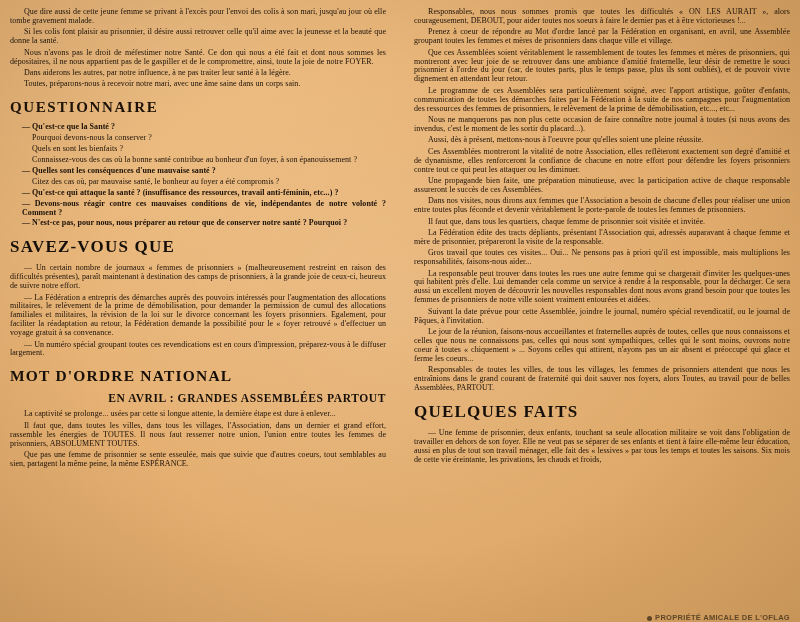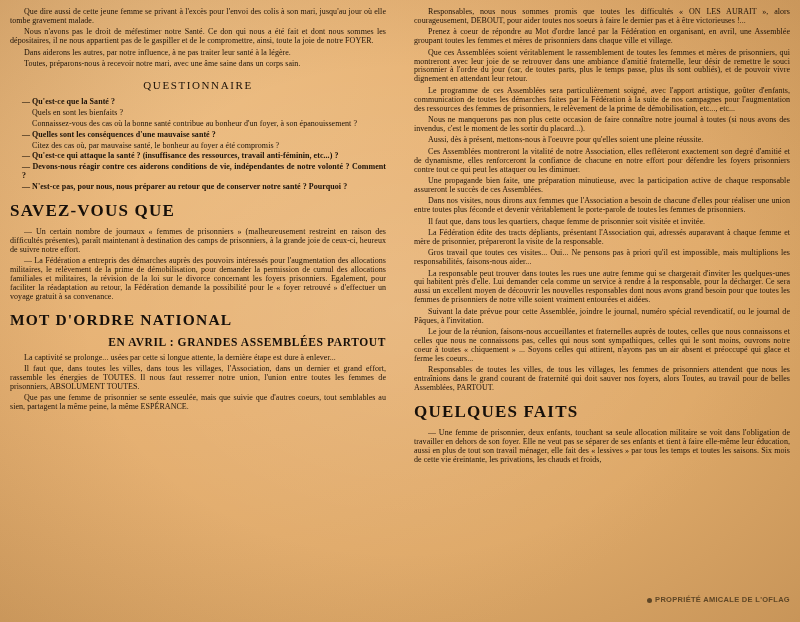--- a/index.html
+++ b/index.html
@@ -71,29 +71,29 @@
     font-family:"Liberation Serif", serif;
     font-weight:bold;
     text-align:right;
     font-size:11.5px;
     letter-spacing:0.6px;
     margin:4px 0 6px 0;
     color:#17100a;
   }
   h3.questionnaire{
     font-family:"Liberation Serif", serif;
-    font-weight:normal;
-    text-align:center;
-    font-size:11px;
+    font-weight:bold;
+    text-align:left;
+    font-size:15px;
     letter-spacing:1.6px;
     margin:10px 0 7px 0;
   }
   .credit{
     position:absolute;
-    right:10px;bottom:18px;
+    right:10px;bottom:0;
     font-family:"Liberation Sans", sans-serif;
     font-size:7.5px;
     font-weight:bold;
     color:#5e4626;
     letter-spacing:0.3px;
     white-space:nowrap;
   }
   .credit .dot{
     display:inline-block;width:5px;height:5px;border-radius:50%;
     background:#5e4626;margin-right:3px;vertical-align:middle;
@@ -101,41 +101,44 @@
 </style>
 </head>
 <body>
 
 <div id="page">
   <div class="cols">
 
     <div class="col left">
 
       <p>Que dire aussi de cette jeune femme se privant à l'excès pour l'envoi des colis à son mari, jusqu'au jour où elle tombe gravement malade.</p>
+      <p>Si les colis font plaisir au prisonnier, il désire aussi retrouver celle qu'il aime avec la jeunesse et la beauté que donne la santé.</p>
       <p>Nous n'avons pas le droit de méfestimer notre Santé. Ce don qui nous a été fait et dont nous sommes les dépositaires, il ne nous appartient pas de le gaspiller et de le compromettre, ainsi, toute la joie de notre FOYER.</p>
       <p>Dans aiderons les autres, par notre influence, à ne pas traiter leur santé à la légère.</p>
       <p>Toutes, préparons-nous à recevoir notre mari, avec une âme saine dans un corps sain.</p>
 
       <h3 class="questionnaire">QUESTIONNAIRE</h3>
 
       <p class="q b">— Qu'est-ce que la Santé ?</p>
+      <p class="qsub">Pourquoi devons-nous la conserver ?</p>
       <p class="qsub">Quels en sont les bienfaits ?</p>
       <p class="qsub">Connaissez-vous des cas où la bonne santé contribue au bonheur d'un foyer, à son épanouissement ?</p>
 
       <p class="q b">— Quelles sont les conséquences d'une mauvaise santé ?</p>
       <p class="qsub">Citez des cas où, par mauvaise santé, le bonheur au foyer a été compromis ?</p>
 
       <p class="q b">— Qu'est-ce qui attaque la santé ? (insuffisance des ressources, travail anti-féminin, etc...) ?</p>
-      <p class="q b">— Devons-nous réagir contre ces aiderons conditions de vie, indépendantes de notre volonté ? Comment ?</p>
+      <p class="q b">— Devons-nous réagir contre ces mauvaises conditions de vie, indépendantes de notre volonté ? Comment ?</p>
       <p class="q b">— N'est-ce pas, pour nous, nous préparer au retour que de conserver notre santé ? Pourquoi ?</p>
 
       <h2 class="section">SAVEZ-VOUS QUE</h2>
 
       <p>— Un certain nombre de journaux « femmes de prisonniers » (malheureusement restreint en raison des difficultés présentes), paraît maintenant à destination des camps de prisonniers, à la grande joie de ceux-ci, heureux de suivre notre effort.</p>
       <p>— La Fédération a entrepris des démarches auprès des pouvoirs intéressés pour l'augmentation des allocations militaires, le relèvement de la prime de démobilisation, pour demander la permission de cumul des allocations familiales et militaires, la révision de la loi sur le divorce concernant les foyers prisonniers. Egalement, pour faciliter la réadaptation au retour, la Fédération demande la possibilité pour le « foyer retrouvé » d'effectuer un voyage gratuit à sa convenance.</p>
+      <p>— Un numéro spécial groupant toutes ces revendications est en cours d'impression, préparez-vous à le diffuser largement.</p>
 
       <h2 class="section small">MOT D'ORDRE NATIONAL</h2>
       <h3 class="sub">EN AVRIL : GRANDES ASSEMBLÉES PARTOUT</h3>
 
       <p>La captivité se prolonge... usées par cette si longue attente, la dernière étape est dure à enlever...</p>
       <p>Il faut que, dans toutes les villes, dans tous les villages, l'Association, dans un dernier et grand effort, rassemble les énergies de TOUTES. Il nous faut resserrer notre union, l'union entre toutes les femmes de prisonniers, ABSOLUMENT TOUTES.</p>
       <p>Que pas une femme de prisonnier se sente esseulée, mais que suivie que d'autres coeurs, tout semblables au sien, partagent la même peine, la même ESPÉRANCE.</p>
 
     </div>
 

